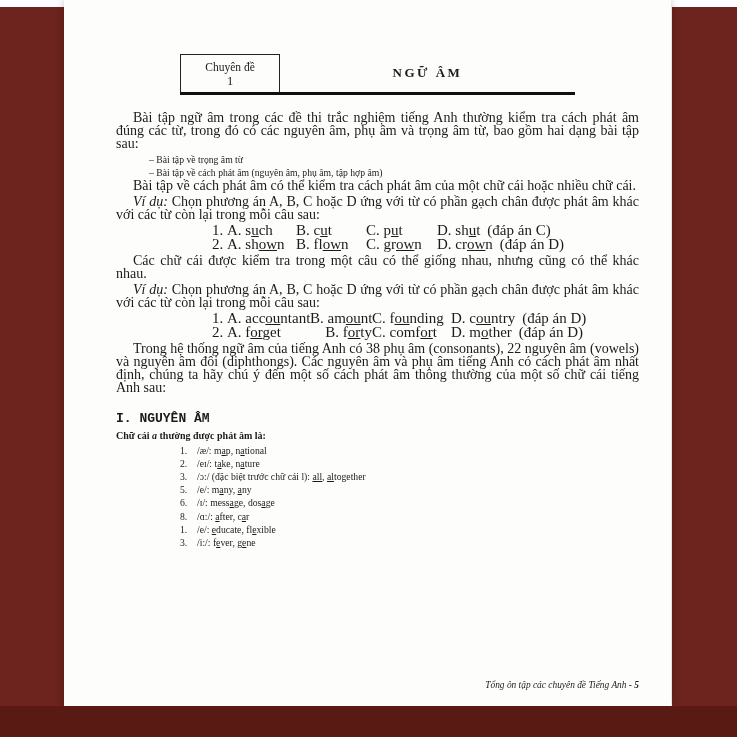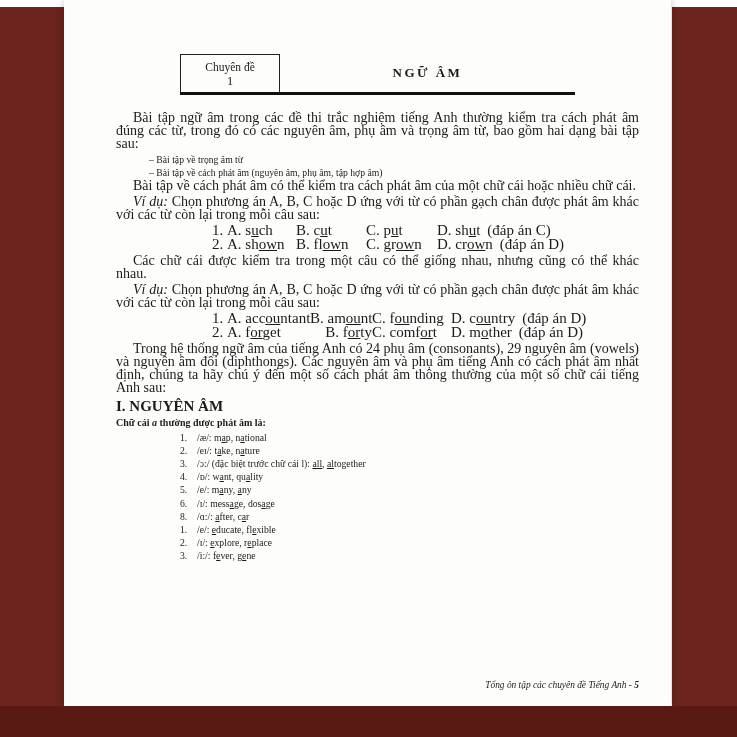--- a/index.html
+++ b/index.html
@@ -27,21 +27,21 @@
   .n{display:inline-block;width:15px;}
   .ex1 .oa{display:inline-block;width:69px;}
   .ex1 .ob{display:inline-block;width:70px;}
   .ex1 .oc{display:inline-block;width:71px;}
   .ex2 .oa{display:inline-block;width:83px;}
   .ex2 .ob{display:inline-block;width:62px;text-align:right;}
   .ex2 .oc{display:inline-block;width:79px;}
   .od{display:inline-block;}
   .ans{margin-left:7px;}
   u{text-underline-offset:1px;text-decoration-thickness:1px;}
-  .sechead{font-weight:bold;font-size:15px;line-height:14px;margin:5px 0 3px;}
+  .sechead{font-weight:bold;font-size:13px;line-height:14px;margin:18px 0 3px;font-family:Liberation Mono, monospace;}
   .subhead{font-weight:bold;font-size:10px;line-height:13.5px;margin:2px 0 1px;}
   .subhead i{font-style:italic;}
   .phon{font-size:9.7px;line-height:13.2px;margin-left:64px;}
   .phon .n{width:17px;}
   .footer{position:absolute;left:20px;right:32px;bottom:16px;text-align:right;
           font-style:italic;font-size:9.4px;}
   .footer b{font-weight:bold;}
 </style>
 </head>
 <body>
@@ -76,34 +76,32 @@
 
   <p class="para">Các chữ cái được kiểm tra trong một câu có thể giống nhau, nhưng cũng có thể khác nhau.</p>
 
   <p class="para"><span class="vdlabel">Ví dụ:</span> <span>Chọn phương án A, B, C hoặc D ứng với từ có phần gạch chân được phát âm khác với các từ còn lại trong mỗi câu sau:</span></p>
 
   <div class="exblock">
     <div class="exrow ex2"><span class="n">1.</span><span class="oa">A. acc<u>ou</u>ntant</span><span class="ob">B. am<u>ou</u>nt</span><span class="oc">C. f<u>ou</u>nding</span><span class="od">D. c<u>ou</u>ntry</span><span class="ans">(đáp án D)</span></div>
     <div class="exrow ex2"><span class="n">2.</span><span class="oa">A. f<u>or</u>get</span><span class="ob">B. f<u>or</u>ty</span><span class="oc">C. comf<u>or</u>t</span><span class="od">D. m<u>o</u>ther</span><span class="ans">(đáp án D)</span></div>
   </div>
 
-  <p class="para">Trong hệ thống ngữ âm của tiếng Anh có 24 phụ âm (consonants), 29 nguyên âm (vowels) và nguyên âm đôi (diphthongs). Các nguyên âm và phụ âm tiếng Anh có cách phát âm nhất định, chúng ta hãy chú ý đến một số cách phát âm thông thường của một số chữ cái tiếng Anh sau:</p>
+  <p class="para">Trong hệ thống ngữ âm của tiếng Anh có 38 phụ âm (consonants), 22 nguyên âm (vowels) và nguyên âm đôi (diphthongs). Các nguyên âm và phụ âm tiếng Anh có cách phát âm nhất định, chúng ta hãy chú ý đến một số cách phát âm thông thường của một số chữ cái tiếng Anh sau:</p>
 
   <div class="sechead">I. NGUYÊN ÂM</div>
 
   <div class="subhead"><span>Chữ cái </span><i>a</i><span> thường được phát âm là:</span></div>
 
   <div class="phon"><span class="n">1.</span><span>/æ/: m<u>a</u>p, n<u>a</u>tional</span></div>
   <div class="phon"><span class="n">2.</span><span>/eɪ/: t<u>a</u>ke, n<u>a</u>ture</span></div>
   <div class="phon"><span class="n">3.</span><span>/ɔ:/ (đặc biệt trước chữ cái l): <u>all</u>, <u>al</u>together</span></div>
-  <div class="phon"><span class="n">4.</span><span>/ɒ/: w<u>a</u>nt, qu<u>a</u>lity</span></div>
   <div class="phon"><span class="n">5.</span><span>/e/: m<u>a</u>ny, <u>a</u>ny</span></div>
   <div class="phon"><span class="n">6.</span><span>/ɪ/: mess<u>a</u>ge, dos<u>a</u>ge</span></div>
   <div class="phon"><span class="n">8.</span><span>/ɑ:/: <u>a</u>fter, c<u>a</u>r</span></div>
 
 
   <div class="phon"><span class="n">1.</span><span>/e/: <u>e</u>ducate, fl<u>e</u>xible</span></div>
-  <div class="phon"><span class="n">2.</span><span>/ɪ/: <u>e</u>xplore, r<u>e</u>place</span></div>
   <div class="phon"><span class="n">3.</span><span>/i:/: f<u>e</u>ver, g<u>e</u>ne</span></div>
 
   <div class="footer"><span>Tổng ôn tập các chuyên đề Tiếng Anh - </span><b>5</b></div>
 
 </div>
 
 </body></html>

